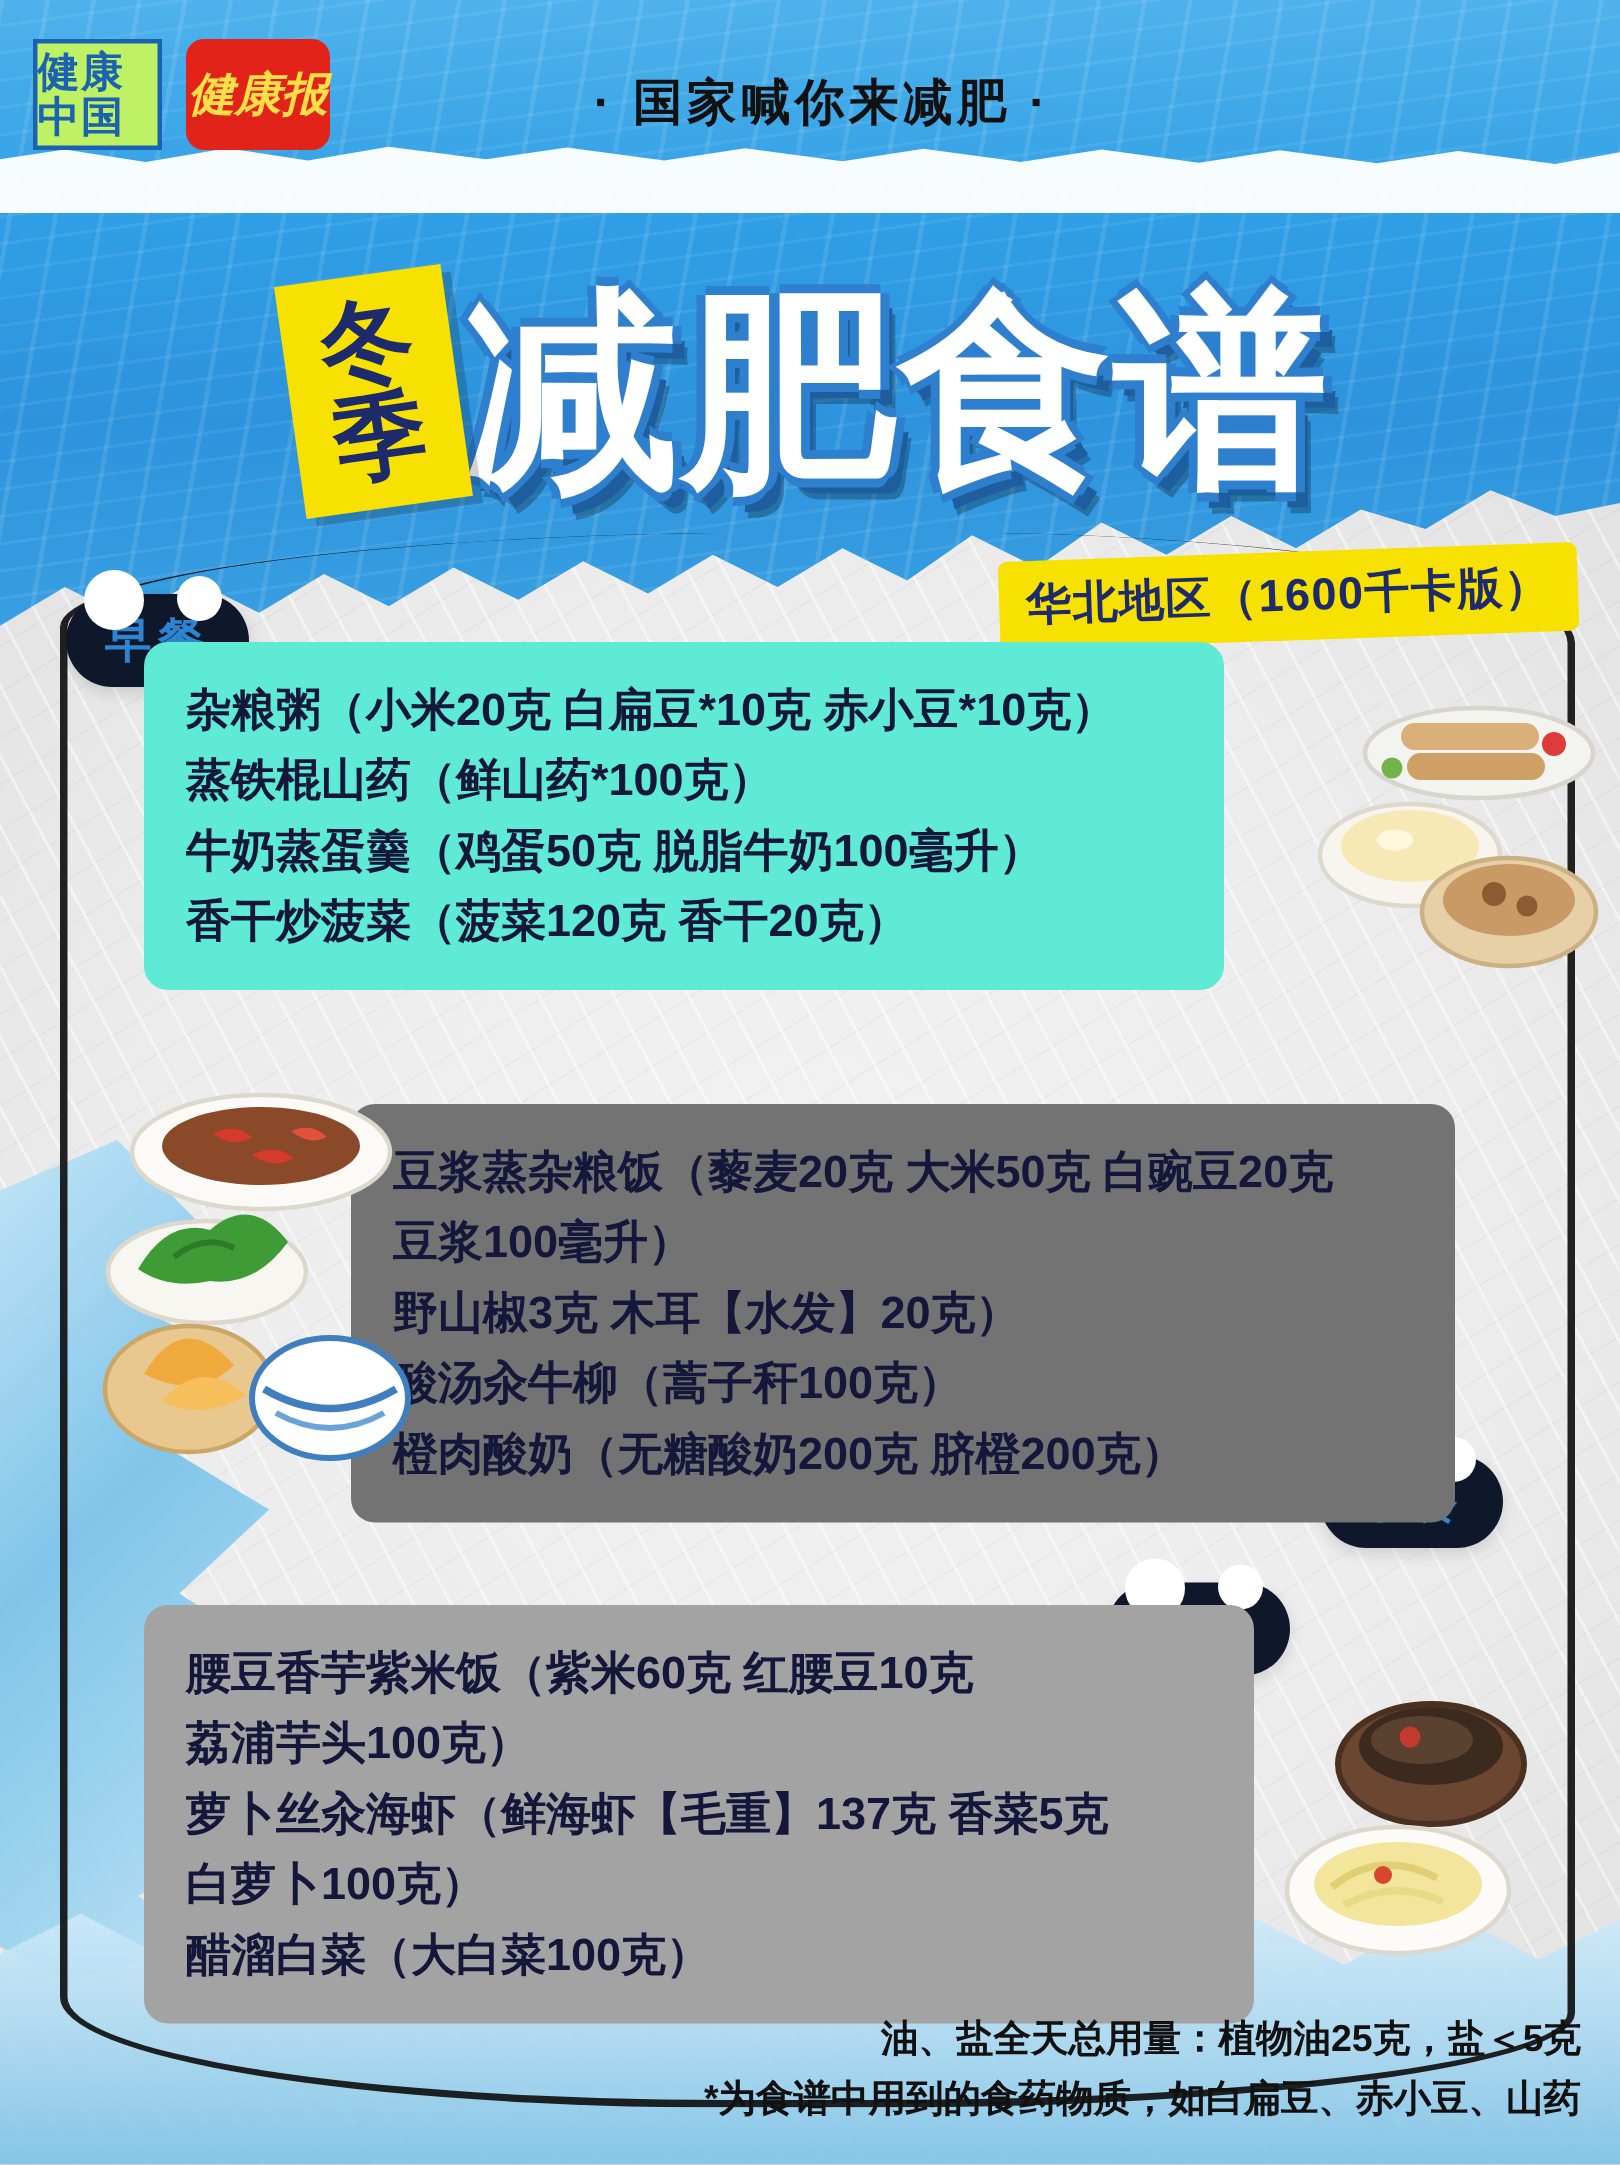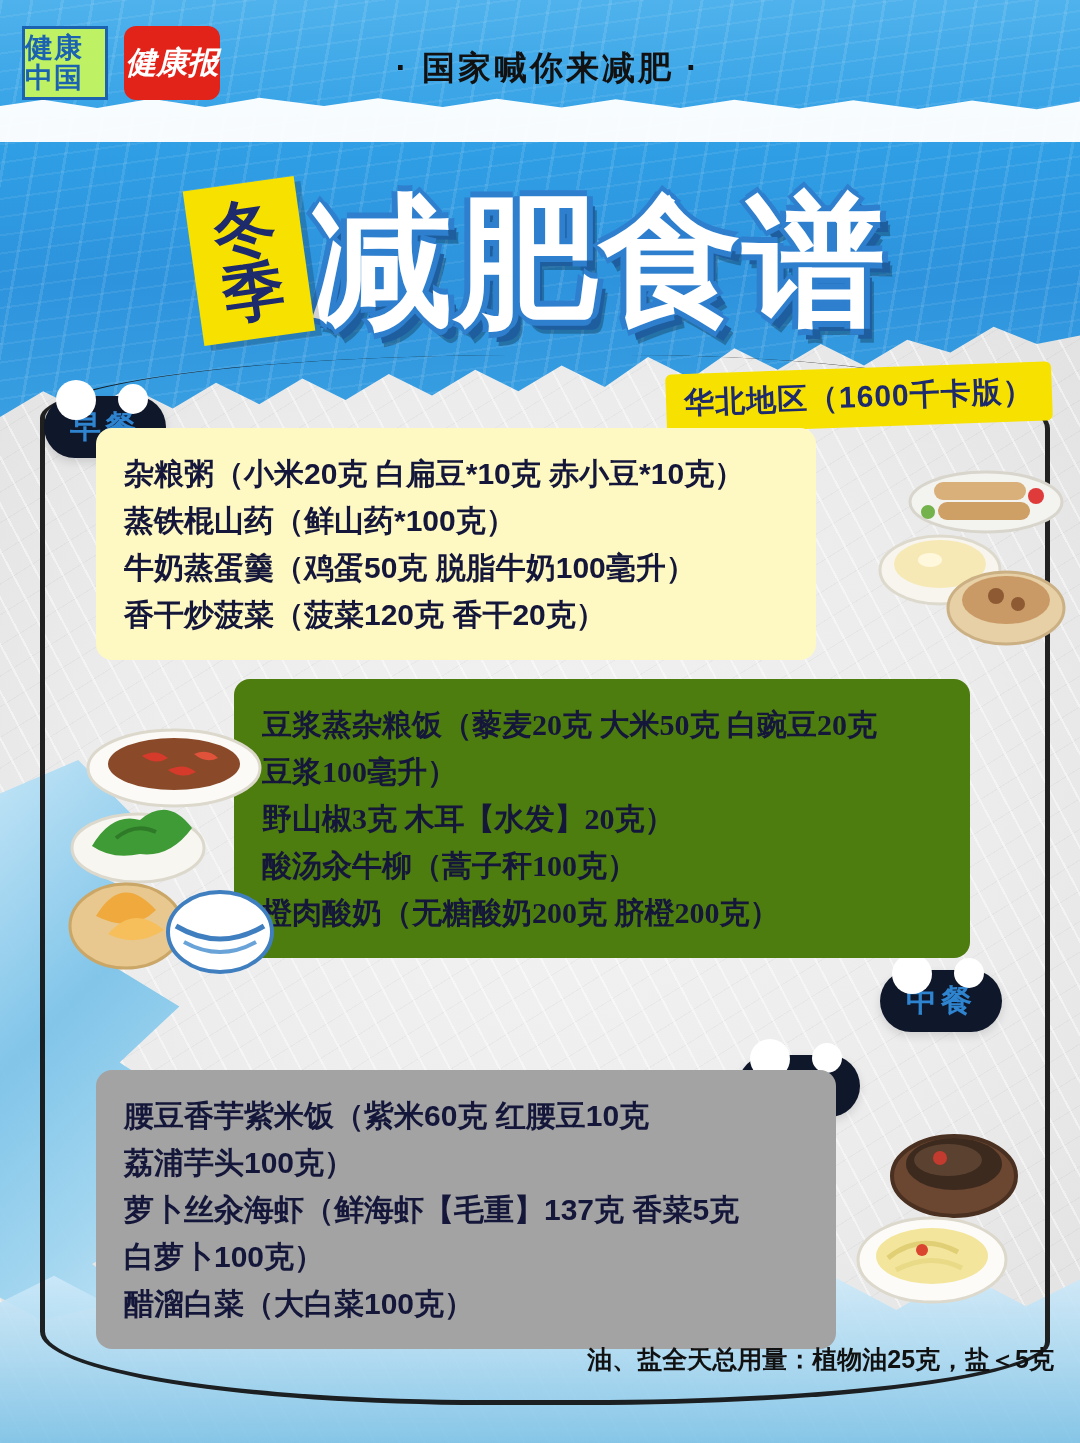--- a/index.html
+++ b/index.html
@@ -103,21 +103,21 @@
   }
   .logo-jkb {
     position: absolute;
     left: 124px; top: 26px;
     width: 96px; height: 74px;
     background: #e2231a;
     border-radius: 12px;
     display: flex;
     align-items: center;
     justify-content: center;
-    color: #ffffff;
+    color: #fde047;
     font-size: 31px;
     font-weight: 700;
     font-family: "Liberation Serif", "DejaVu Serif", serif;
     font-style: italic;
   }
   .header-slogan {
     position: absolute;
     left: 0; right: 0; top: 46px;
     text-align: center;
     color: #111;
@@ -205,26 +205,25 @@
     border-radius:16px;
     padding:22px 28px;
     box-sizing:border-box;
     font-size:30px;
     line-height:47px;
     color:#14163a;
     font-weight:600;
   }
   .card-breakfast{
     left:96px; top:428px; width:720px;
-    background:#fef9c3;
+    background:#5eead4;
   }
   .card-lunch{
-    left:234px; top:679px; width:736px;
-    background:#4d7c0f;
-    font-family:Liberation Serif, serif;
+    left:234px; top:736px; width:736px;
+    background:#737373;
   }
   .card-dinner{
     left:96px; top:1070px; width:740px;
     background:#a3a3a3;
   }
   .card .line{ white-space:nowrap; }
 
   
   .food{
     position:absolute;
@@ -342,14 +341,15 @@
       <circle cx="104" cy="38" r="7" fill="#c23b2e"></circle>
       <ellipse cx="96" cy="140" rx="74" ry="42" fill="#fcfbf7" stroke="#dcd8cc" stroke-width="3"></ellipse>
       <ellipse cx="96" cy="136" rx="56" ry="28" fill="#f3e59b"></ellipse>
       <path d="M52 138 q32 -26 70 -6" stroke="#e0cf74" stroke-width="5" fill="none"></path>
       <path d="M60 150 q34 -18 66 -2" stroke="#e8da86" stroke-width="5" fill="none"></path>
       <circle cx="86" cy="130" r="6" fill="#d9452f"></circle>
     </svg>
   </div>
 
   <div class="footnote footnote-1">油、盐全天总用量：植物油25克，盐＜5克</div>
+  <div class="footnote footnote-2">*为食谱中用到的食药物质，如白扁豆、赤小豆、山药</div>
 
 </div>
 
 </body></html>

